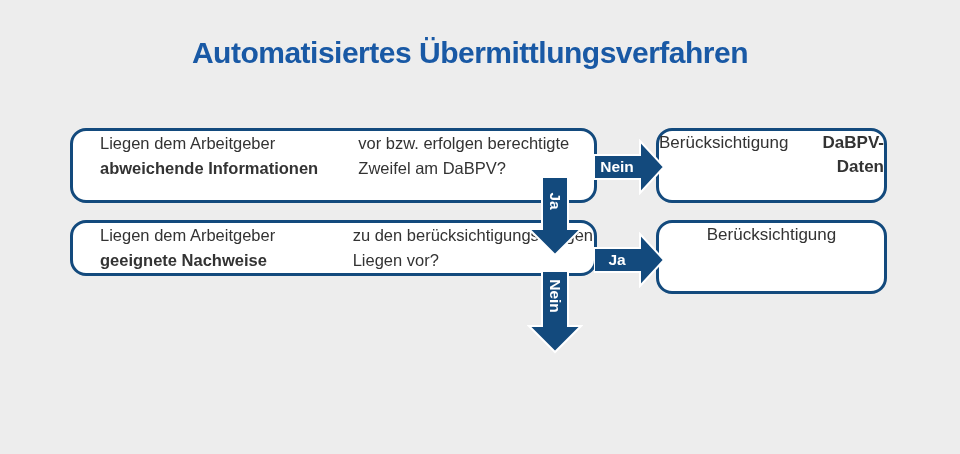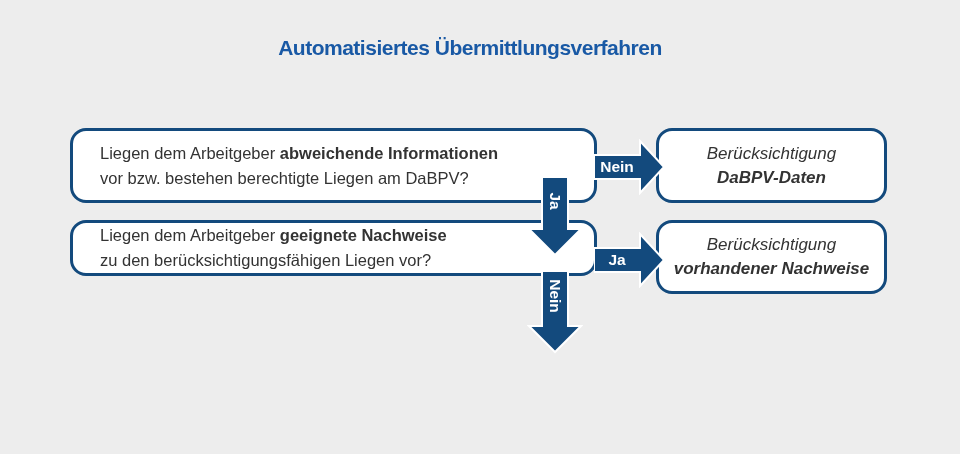--- a/index.html
+++ b/index.html
@@ -14,52 +14,51 @@
     height: 454px;
     background: #ededed;
     overflow: hidden;
   }
   .title {
     position: absolute;
     top: 36px;
     left: 0;
     width: 940px;
     text-align: center;
-    font-size: 21px;
+    font-size: 30px;
     font-weight: bold;
     letter-spacing: -0.5px;
     color: #1959a5;
   }
   .flowbox {
     position: absolute;
     background: #ffffff;
     border: 3px solid #134a7d;
     border-radius: 16px;
     box-sizing: border-box;
     color: #333333;
     display: flex;
-    flex-direction: column;
+    flex-direction: row;
     justify-content: center;
     z-index: 1;
   }
   .flowbox.left {
     left: 70px;
     width: 527px;
     padding-left: 27px;
     font-size: 16.5px;
     line-height: 25px;
     text-align: left;
   }
   .flowbox.right {
     left: 656px;
     width: 231px;
     font-size: 17px;
     line-height: 24px;
-    text-align: center;
-    font-style: italic;
+    text-align: right;
   }
   .b-l1 { top: 128px; height: 75px; }
   .b-l2 { top: 220px; height: 56px; }
   .b-l3 { top: 314px; height: 78px; }
   .b-r1 { top: 128px; height: 75px; }
   .b-r2 { top: 220px; height: 74px; }
   .bold { font-weight: bold; }
   .arrow {
     position: absolute;
     z-index: 2;
@@ -96,37 +95,36 @@
 </style>
 </head>
 <body>
 
 <div class="stage">
 
   <div class="title">Automatisiertes Übermittlungsverfahren</div>
 
   <div class="flowbox left b-l1">
     <div><span>Liegen dem Arbeitgeber </span><span class="bold">abweichende Informationen</span></div>
-    <div>vor bzw. bestehen berechtigte Liegen am DaBPV?</div>
+    <div>vor bzw. erfolgen berechtigte Zweifel am DaBPV?</div>
   </div>
 
   <div class="flowbox left b-l2">
     <div><span>Liegen dem Arbeitgeber </span><span class="bold">geeignete Nachweise</span></div>
     <div>zu den berücksichtigungsfähigen Liegen vor?</div>
   </div>
 
 
   <div class="flowbox right b-r1">
     <div>Berücksichtigung</div>
     <div class="bold">DaBPV-Daten</div>
   </div>
 
   <div class="flowbox right b-r2">
     <div>Berücksichtigung</div>
-    <div class="bold">vorhandener Nachweise</div>
   </div>
 
   <div class="arrow h1">
     <svg width="72" height="56" viewBox="0 0 72 56">
       <polygon class="arrow-shape" points="0,16 46,16 46,2 70,28 46,54 46,40 0,40"></polygon>
     </svg>
     <span class="alabel h">Nein</span>
   </div>
 
   <div class="arrow v1">

